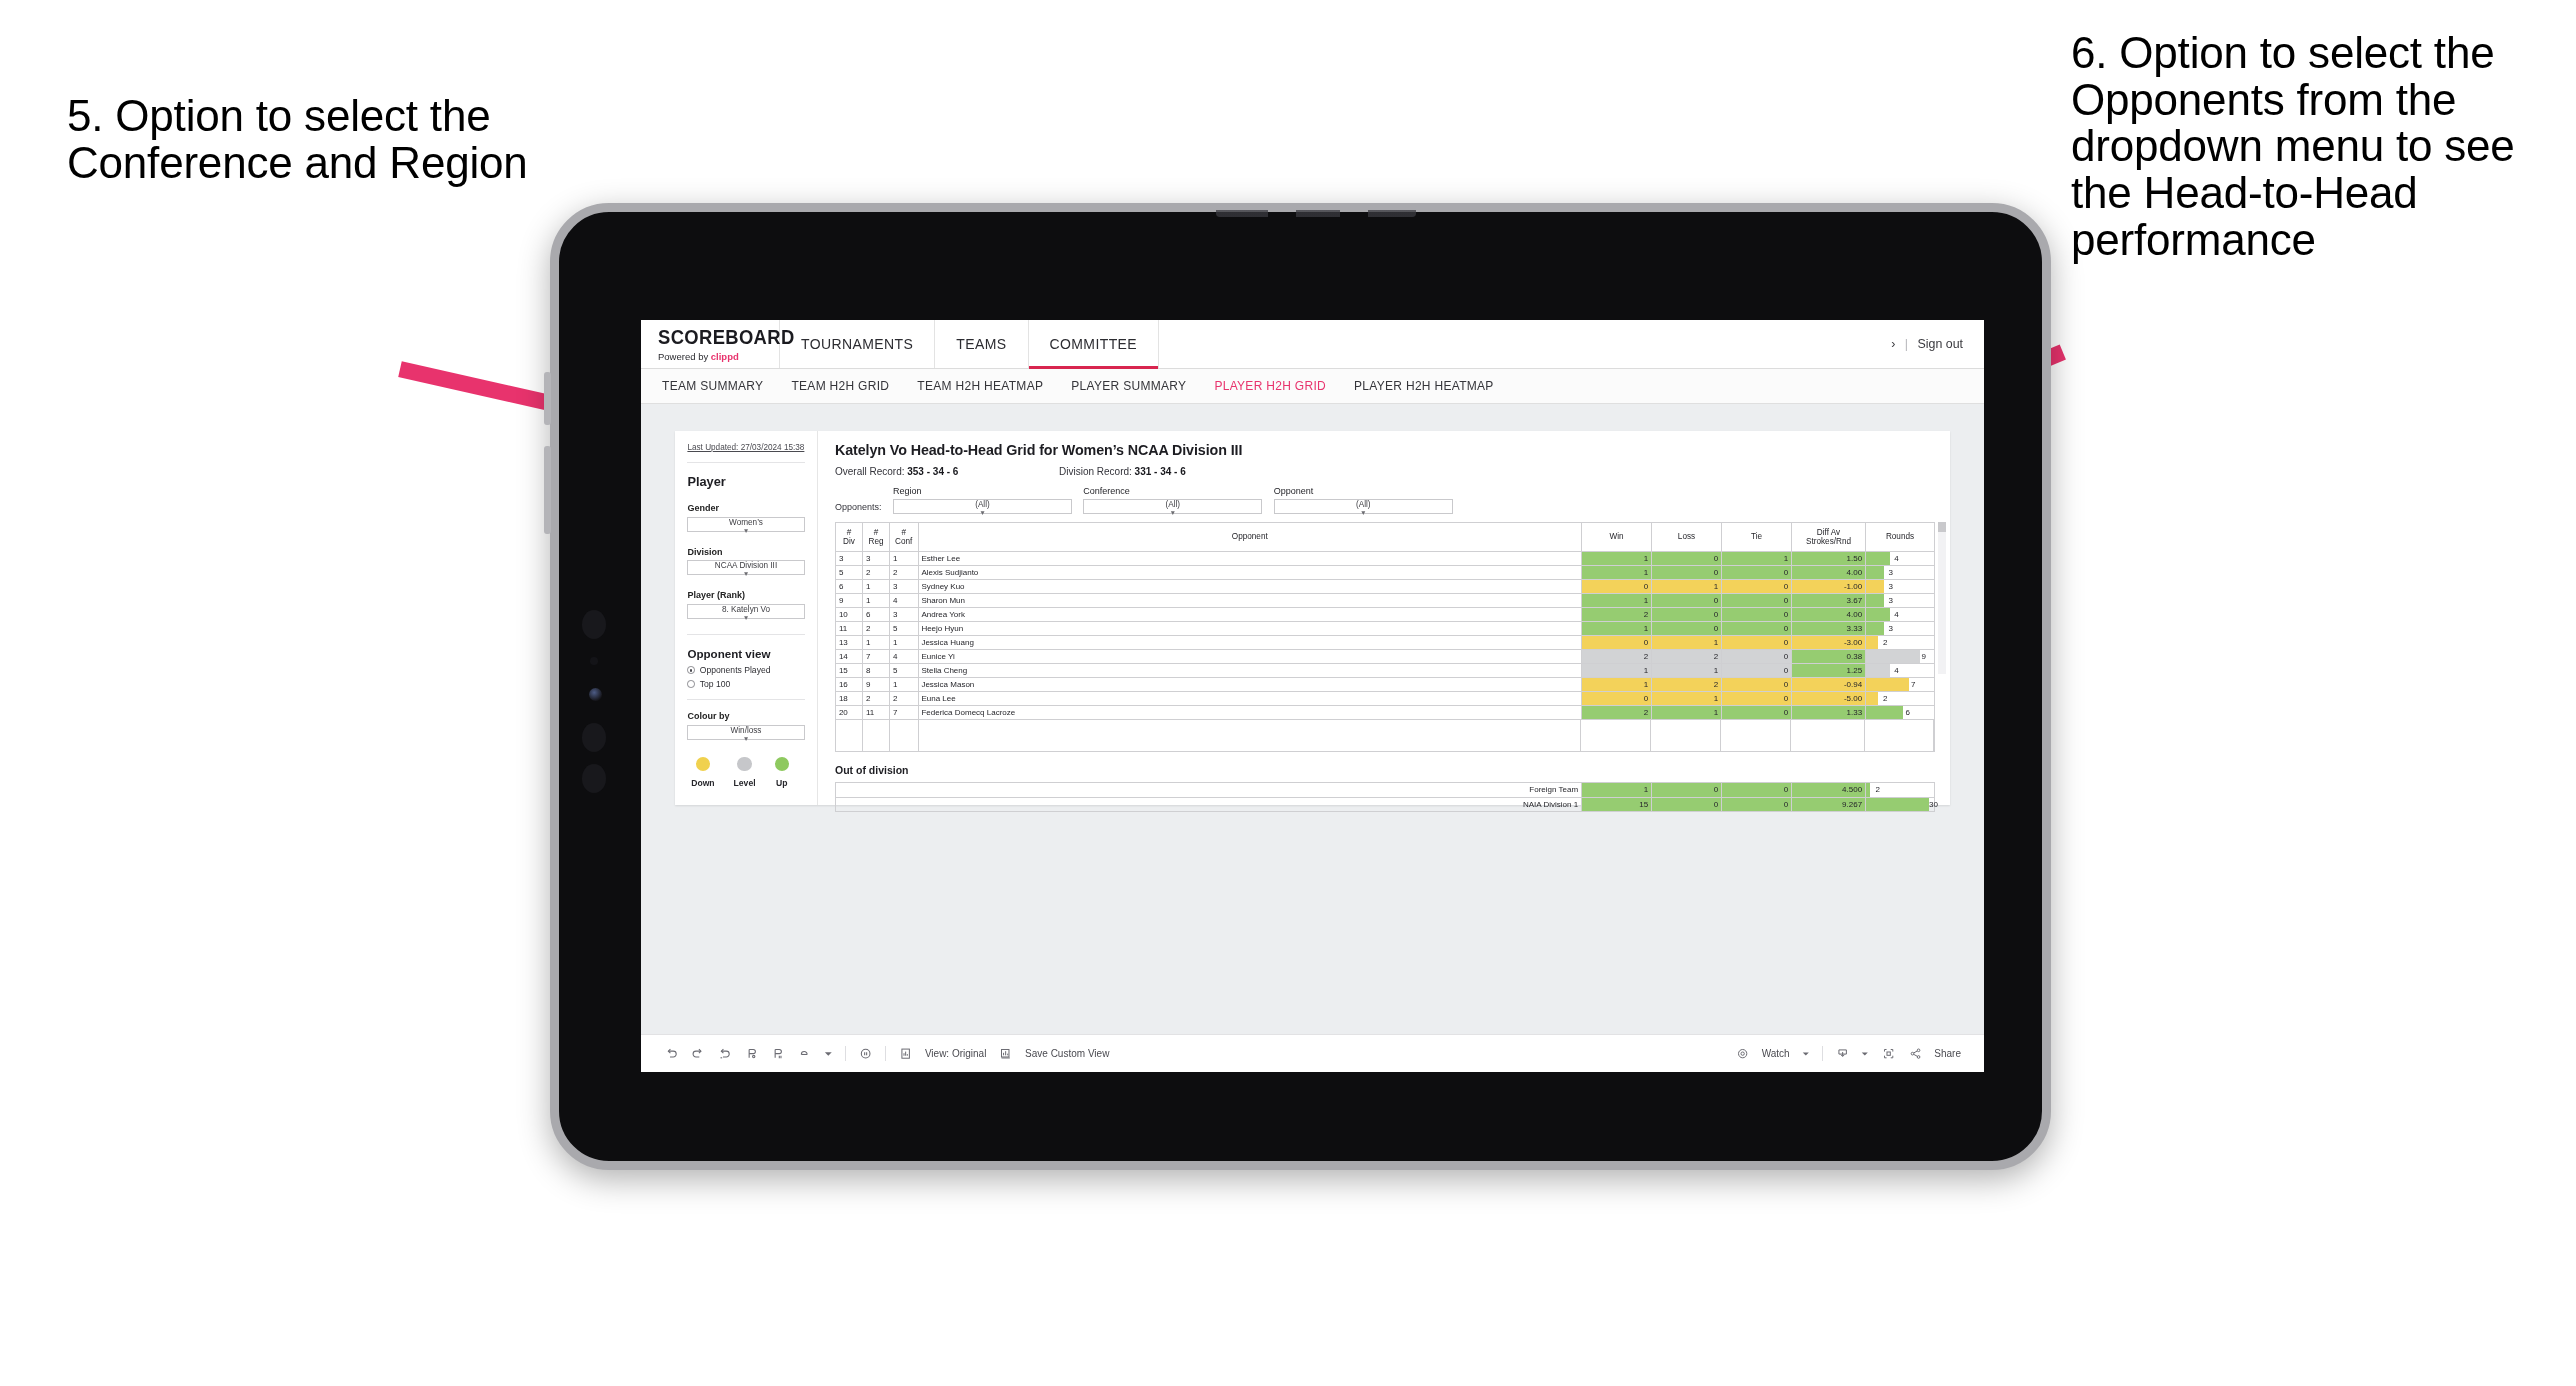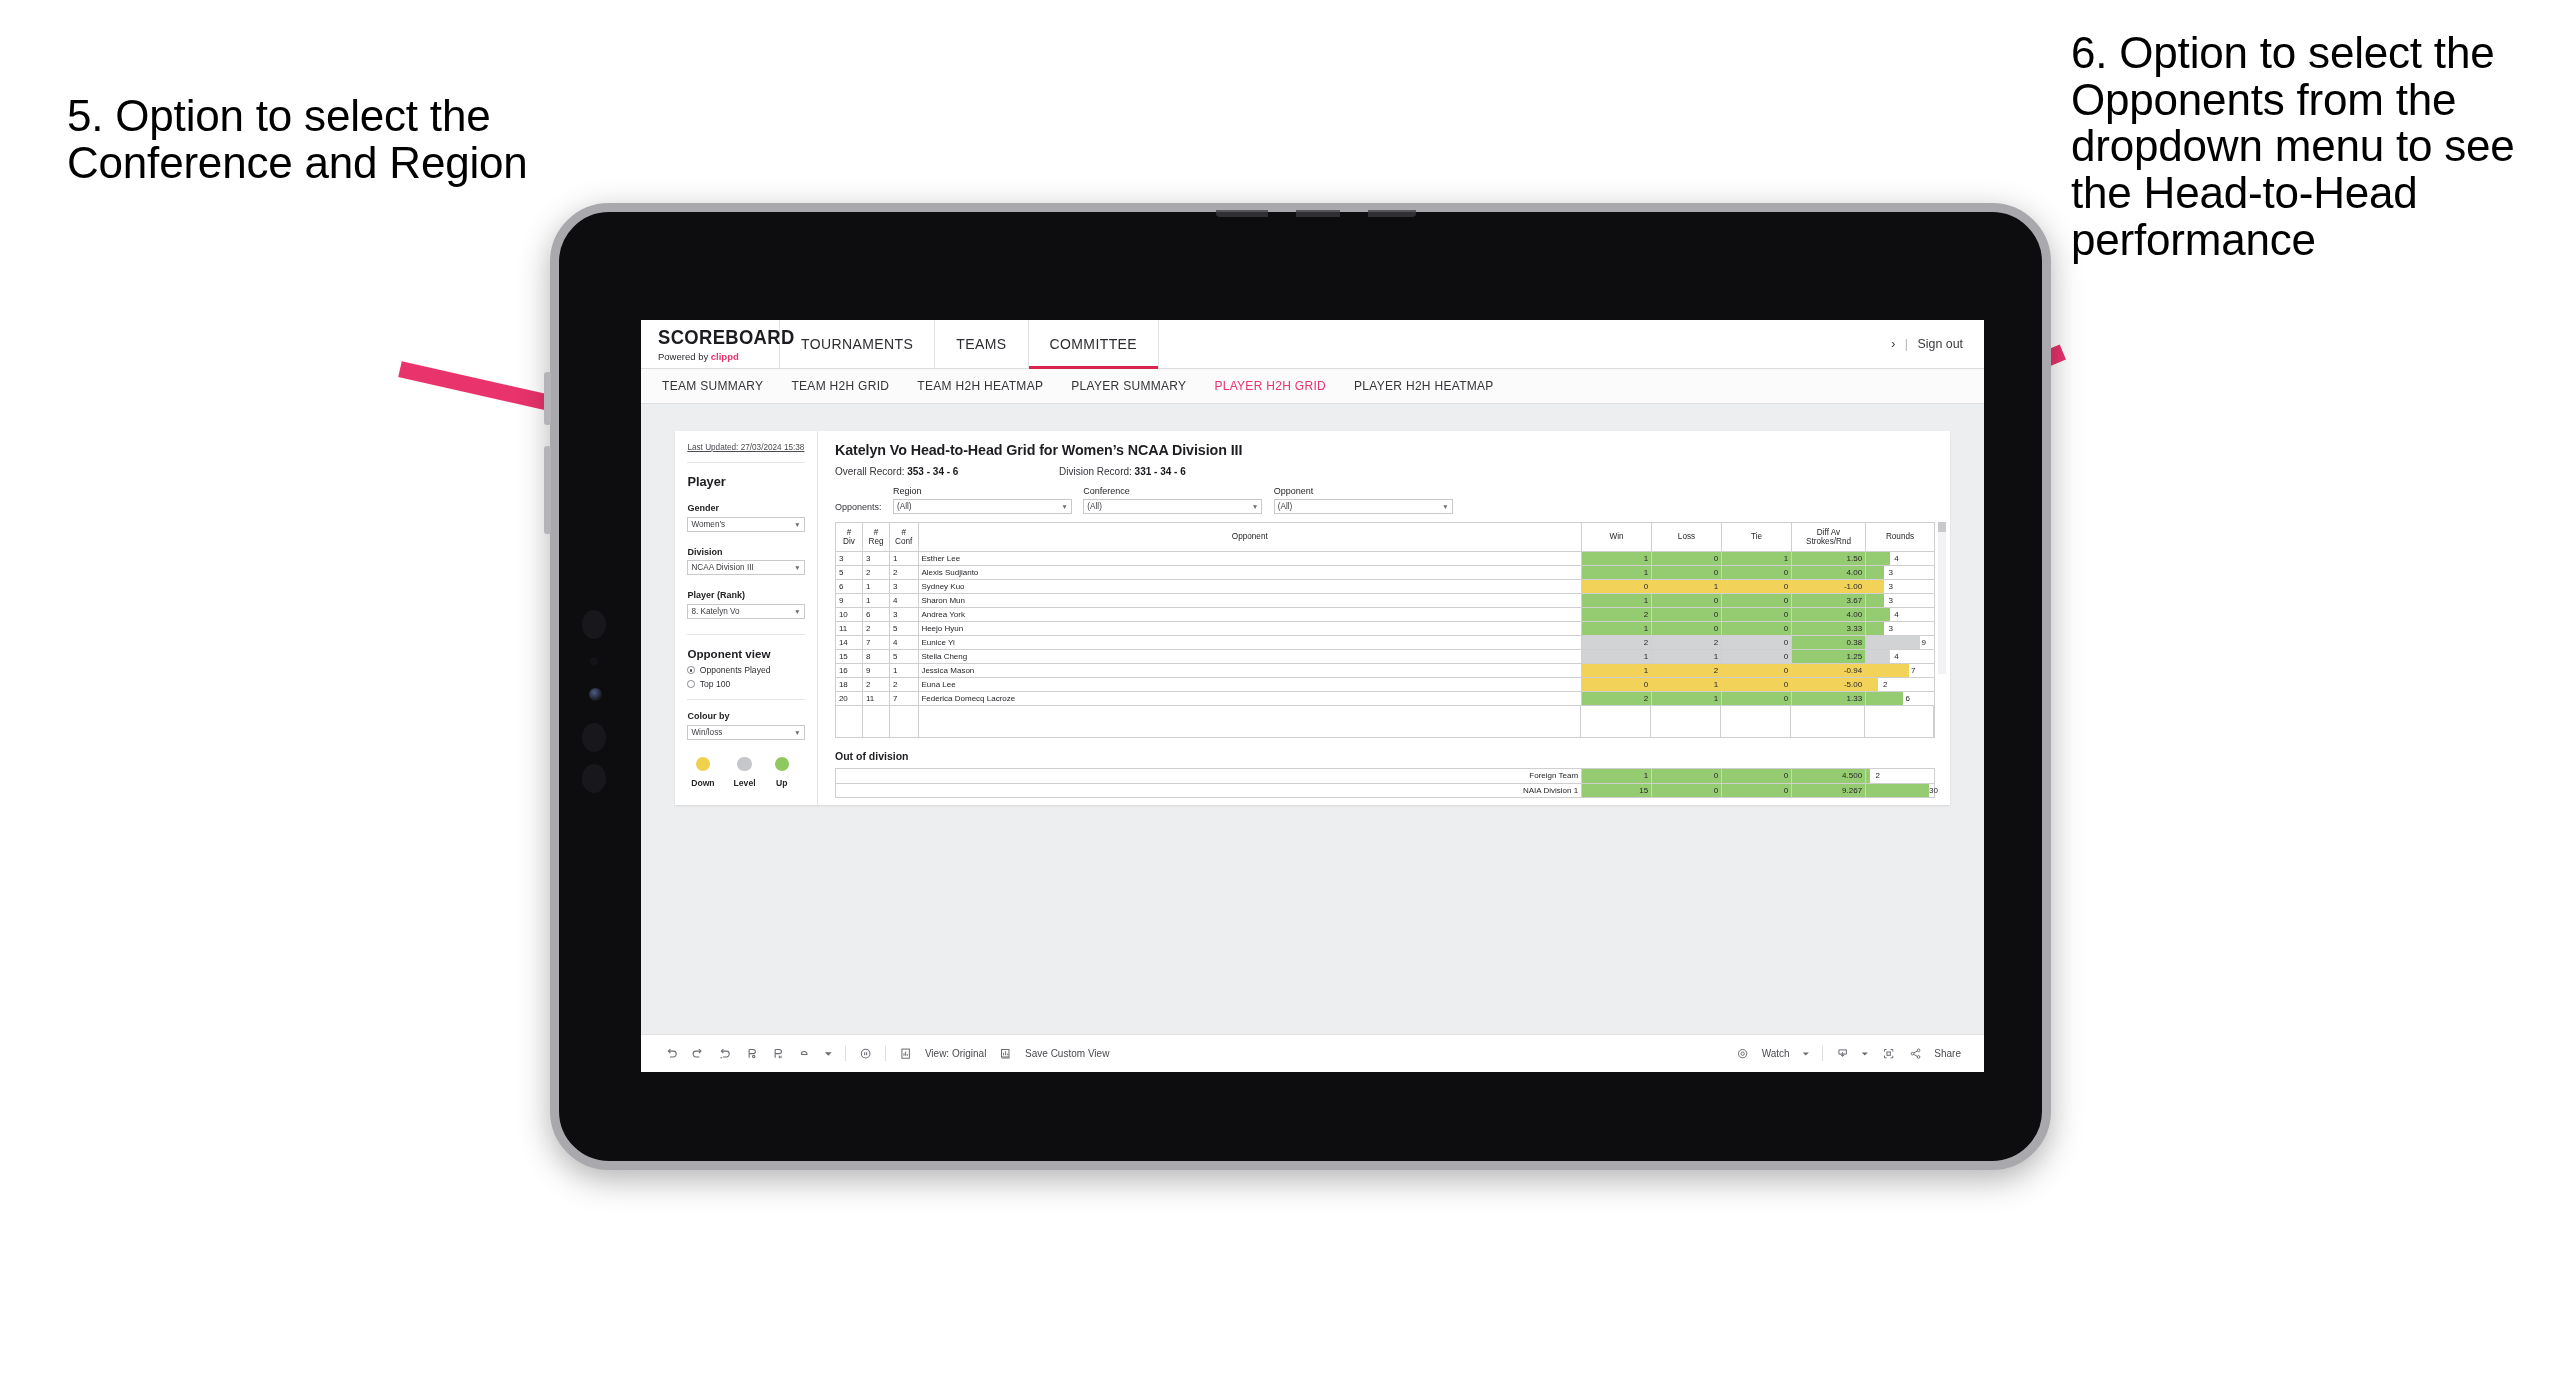--- a/index.html
+++ b/index.html
@@ -94,21 +94,21 @@
 
   
   .lpanel { width: 143px; border-right: 1px solid #e6e6e6; padding: 10.5px 12.4px 0 12.4px;
             font-size: 8.8px; color:#2e2e33; }
   .lastupd { font-size: 8.2px; color:#4a4a50; line-height:1.35;text-decoration:underline; }
   .hr { height:1px; background:#e4e4e6; margin: 9.5px 0 11.4px 0; }
   .lp-h1 { font-size: 12.8px; font-weight:700; color:#1d1d22; margin-bottom: 13.3px; }
   .fl { font-size: 9px; font-weight:700; color:#222; margin-bottom:3.8px; }
   .sel { height: 15px; border:1px solid #c9c9cc; background:#fff;
          display:flex; align-items:center; justify-content:space-between;
-         padding: 0 3px; font-size: 8.2px; color:#3d3d42; cursor:pointer; }
+         padding: 0 3px; font-size: 8.2px; color:#3d3d42; cursor:pointer;flex-direction:column; }
   .sel .caret { font-size: 6.7px; color:#6d6d72; }
   .fgroup { margin-bottom: 15px; }
   .lp-h2 { font-size: 11.6px; font-weight:700; color:#1d1d22; margin-bottom: 5.7px; }
   .radio-row { display:flex; align-items:center; gap:4.8px; font-size:8.6px;
                color:#2f2f34; margin-bottom: 3.8px; cursor:pointer; }
   .rd { width:7.6px; height:7.6px; border:1px solid #8b8b90; border-radius:50%;
         background:#fff; position:relative; flex:none; }
   .rd.on::after { content:""; position:absolute; inset:1.5px; border-radius:50%; background:#4a4a50; }
   .legend { display:flex; gap:19px; padding-left: 3.8px; margin-top: 17px; }
   .lg { display:flex; flex-direction:column; align-items:center; gap:6.7px; }
@@ -407,20 +407,31 @@
                     <tr>
                       <td class="c-num">11</td>
                       <td class="c-num">2</td>
                       <td class="c-num">5</td>
                       <td class="c-opp">Heejo Hyun</td>
                       <td class="c-val g">1</td>
                       <td class="c-val g">0</td>
                       <td class="c-val g">0</td>
                       <td class="c-val g">3.33</td>
                       <td class="c-rnd"><span class="rndbar g" style="width:27%"></span><span class="rndtxt" style="margin-left:27%">3</span></td>
+                    </tr>
+                    <tr>
+                      <td class="c-num">13</td>
+                      <td class="c-num">1</td>
+                      <td class="c-num">1</td>
+                      <td class="c-opp">Jessica Huang</td>
+                      <td class="c-val y">0</td>
+                      <td class="c-val y">1</td>
+                      <td class="c-val y">0</td>
+                      <td class="c-val y">-3.00</td>
+                      <td class="c-rnd"><span class="rndbar y" style="width:18%"></span><span class="rndtxt" style="margin-left:18%">2</span></td>
                     </tr>
                     <tr>
                       <td class="c-num">14</td>
                       <td class="c-num">7</td>
                       <td class="c-num">4</td>
                       <td class="c-opp">Eunice Yi</td>
                       <td class="c-val gr">2</td>
                       <td class="c-val gr">2</td>
                       <td class="c-val gr">0</td>
                       <td class="c-val g">0.38</td>

